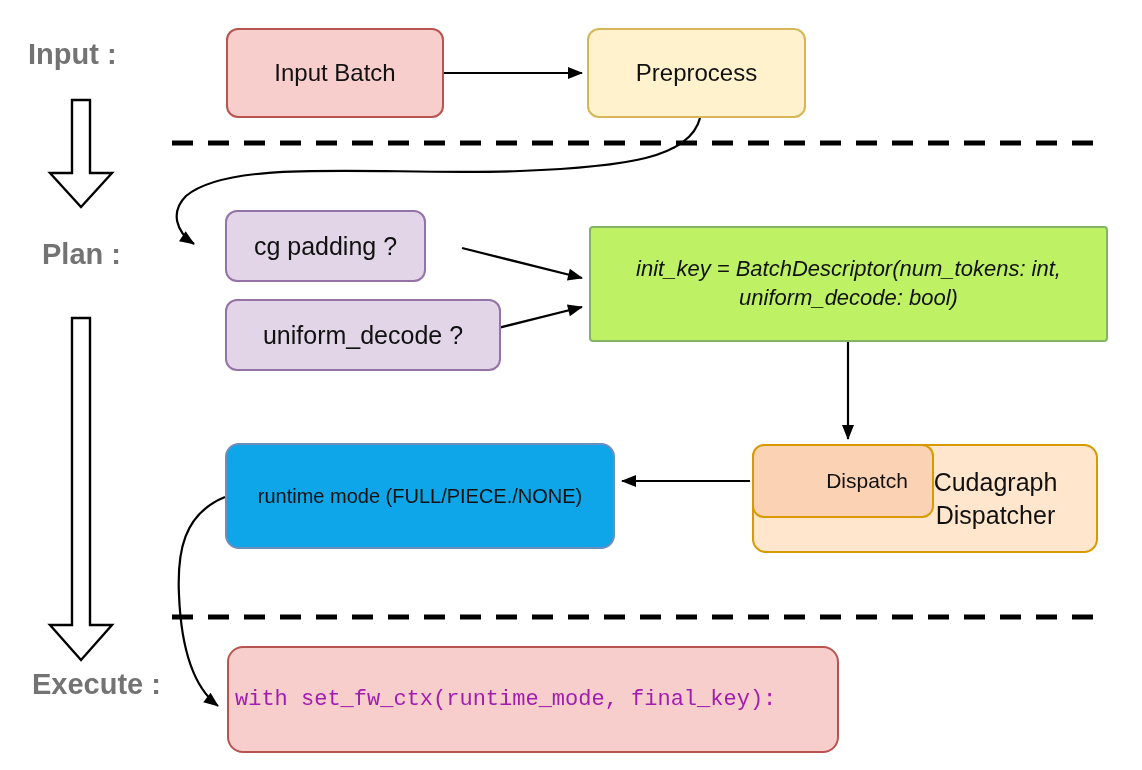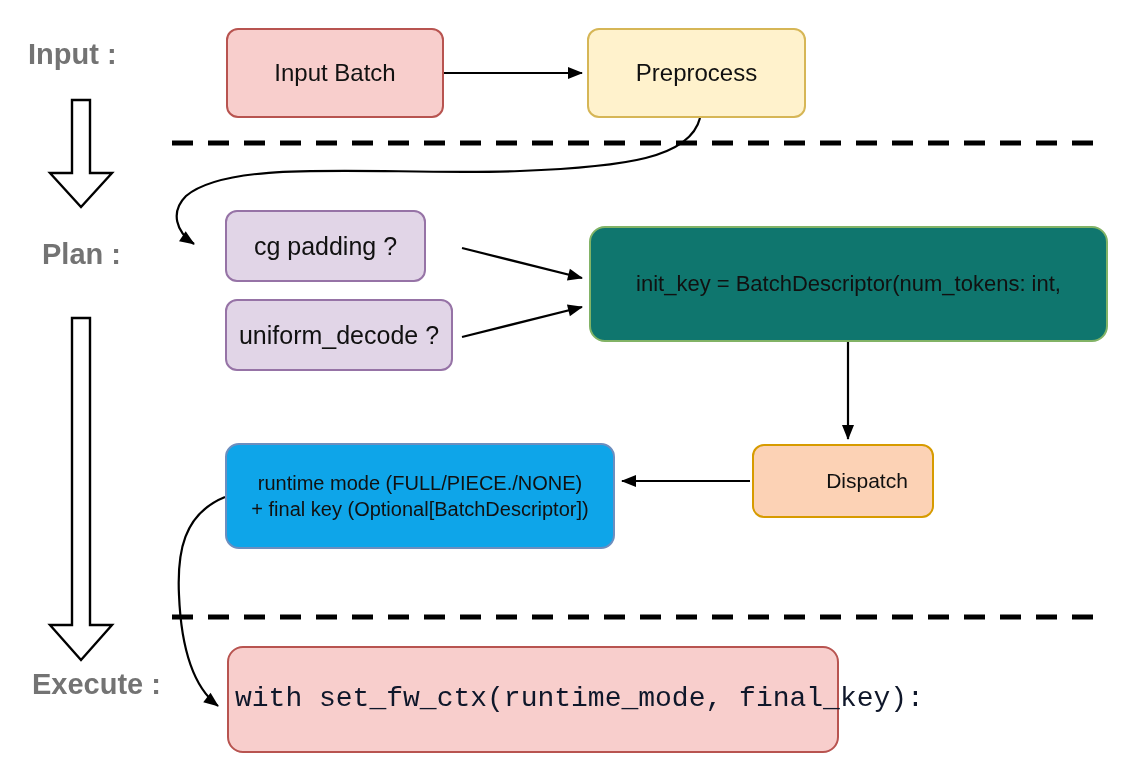--- a/index.html
+++ b/index.html
@@ -16,29 +16,29 @@
 
   .stage-label{position:absolute;font-weight:bold;font-size:29px;color:#737373;white-space:nowrap;}
   #label-input{left:28px;top:38px;}
   #label-plan{left:42px;top:238px;}
   #label-execute{left:32px;top:668px;}
 
   
   #node-input-batch{left:226px;top:28px;width:218px;height:90px;background:#f8cecc;border-color:#b85450;font-size:24px;}
   #node-preprocess{left:587px;top:28px;width:219px;height:90px;background:#fff2cc;border-color:#d6b656;font-size:24px;}
   #node-cg-padding{left:225px;top:210px;width:201px;height:72px;background:#e1d5e7;border-color:#9673a6;font-size:25px;}
-  #node-uniform-decode{left:225px;top:299px;width:228px;height:72px;background:#e1d5e7;border-color:#9673a6;font-size:25px;}
-  #node-init-key{left:589px;top:226px;width:519px;height:116px;background:#0f766e;border-color:#82b366;font-size:22px;border-radius:16px;}
+  #node-uniform-decode{left:225px;top:299px;width:276px;height:72px;background:#e1d5e7;border-color:#9673a6;font-size:25px;}
+  #node-init-key{left:589px;top:226px;width:519px;height:116px;background:#bef264;border-color:#82b366;font-size:22px;border-radius:4px;font-style:italic;}
   #node-dispatcher{left:752px;top:444px;width:346px;height:109px;background:#ffe6cc;border-color:#d79b00;border-radius:14px;font-size:25px;justify-content:flex-end;}
   #node-dispatcher .lines{width:165px;margin-right:18px;}
   #node-dispatch{left:752px;top:444px;width:182px;height:74px;background:#fcd2b5;border-color:#d79b00;font-size:21px;padding-left:48px;}
   #node-runtime-mode{left:225px;top:443px;width:390px;height:106px;background:#0ea5e9;border-color:#6c8ebf;font-size:20px;border-radius:14px;}
   #node-exec-code{
     left:227px;top:646px;width:612px;height:107px;background:#f8cecc;border-color:#b85450;border-radius:16px;
-    font-family:"Liberation Mono",monospace;font-size:28px;color:#0f172a;
+    font-family:"Liberation Mono",monospace;font-size:22px;color:#a21caf;
     justify-content:flex-start;text-align:left;
   }
   #node-exec-code .lines{width:auto;margin-left:6px;}
   #node-exec-code .codeline{white-space:pre;line-height:1.45;}
 </style>
 </head>
 <body>
 
 <div class="stage">
 
@@ -80,32 +80,38 @@
     <span>cg padding ?</span>
   </div>
 
   <div class="node" id="node-uniform-decode">
     <span>uniform_decode ?</span>
   </div>
 
   <div class="node" id="node-init-key">
     <div class="lines">
       <div>init_key = BatchDescriptor(num_tokens: int,</div>
+      <div>uniform_decode: bool)</div>
     </div>
   </div>
 
+  <div class="node" id="node-dispatcher">
+    <div class="lines">
+      <div>Cudagraph</div>
+      <div>Dispatcher</div>
+    </div>
+  </div>
 
   <div class="node" id="node-dispatch">
     <span>Dispatch</span>
   </div>
 
   <div class="node" id="node-runtime-mode">
     <div class="lines">
       <div>runtime mode (FULL/PIECE./NONE)</div>
-      <div>+ final key (Optional[BatchDescriptor])</div>
     </div>
   </div>
 
   <div class="node" id="node-exec-code">
     <div class="lines">
       <div class="codeline">with set_fw_ctx(runtime_mode, final_key):</div>
     </div>
   </div>
 
 </div>

